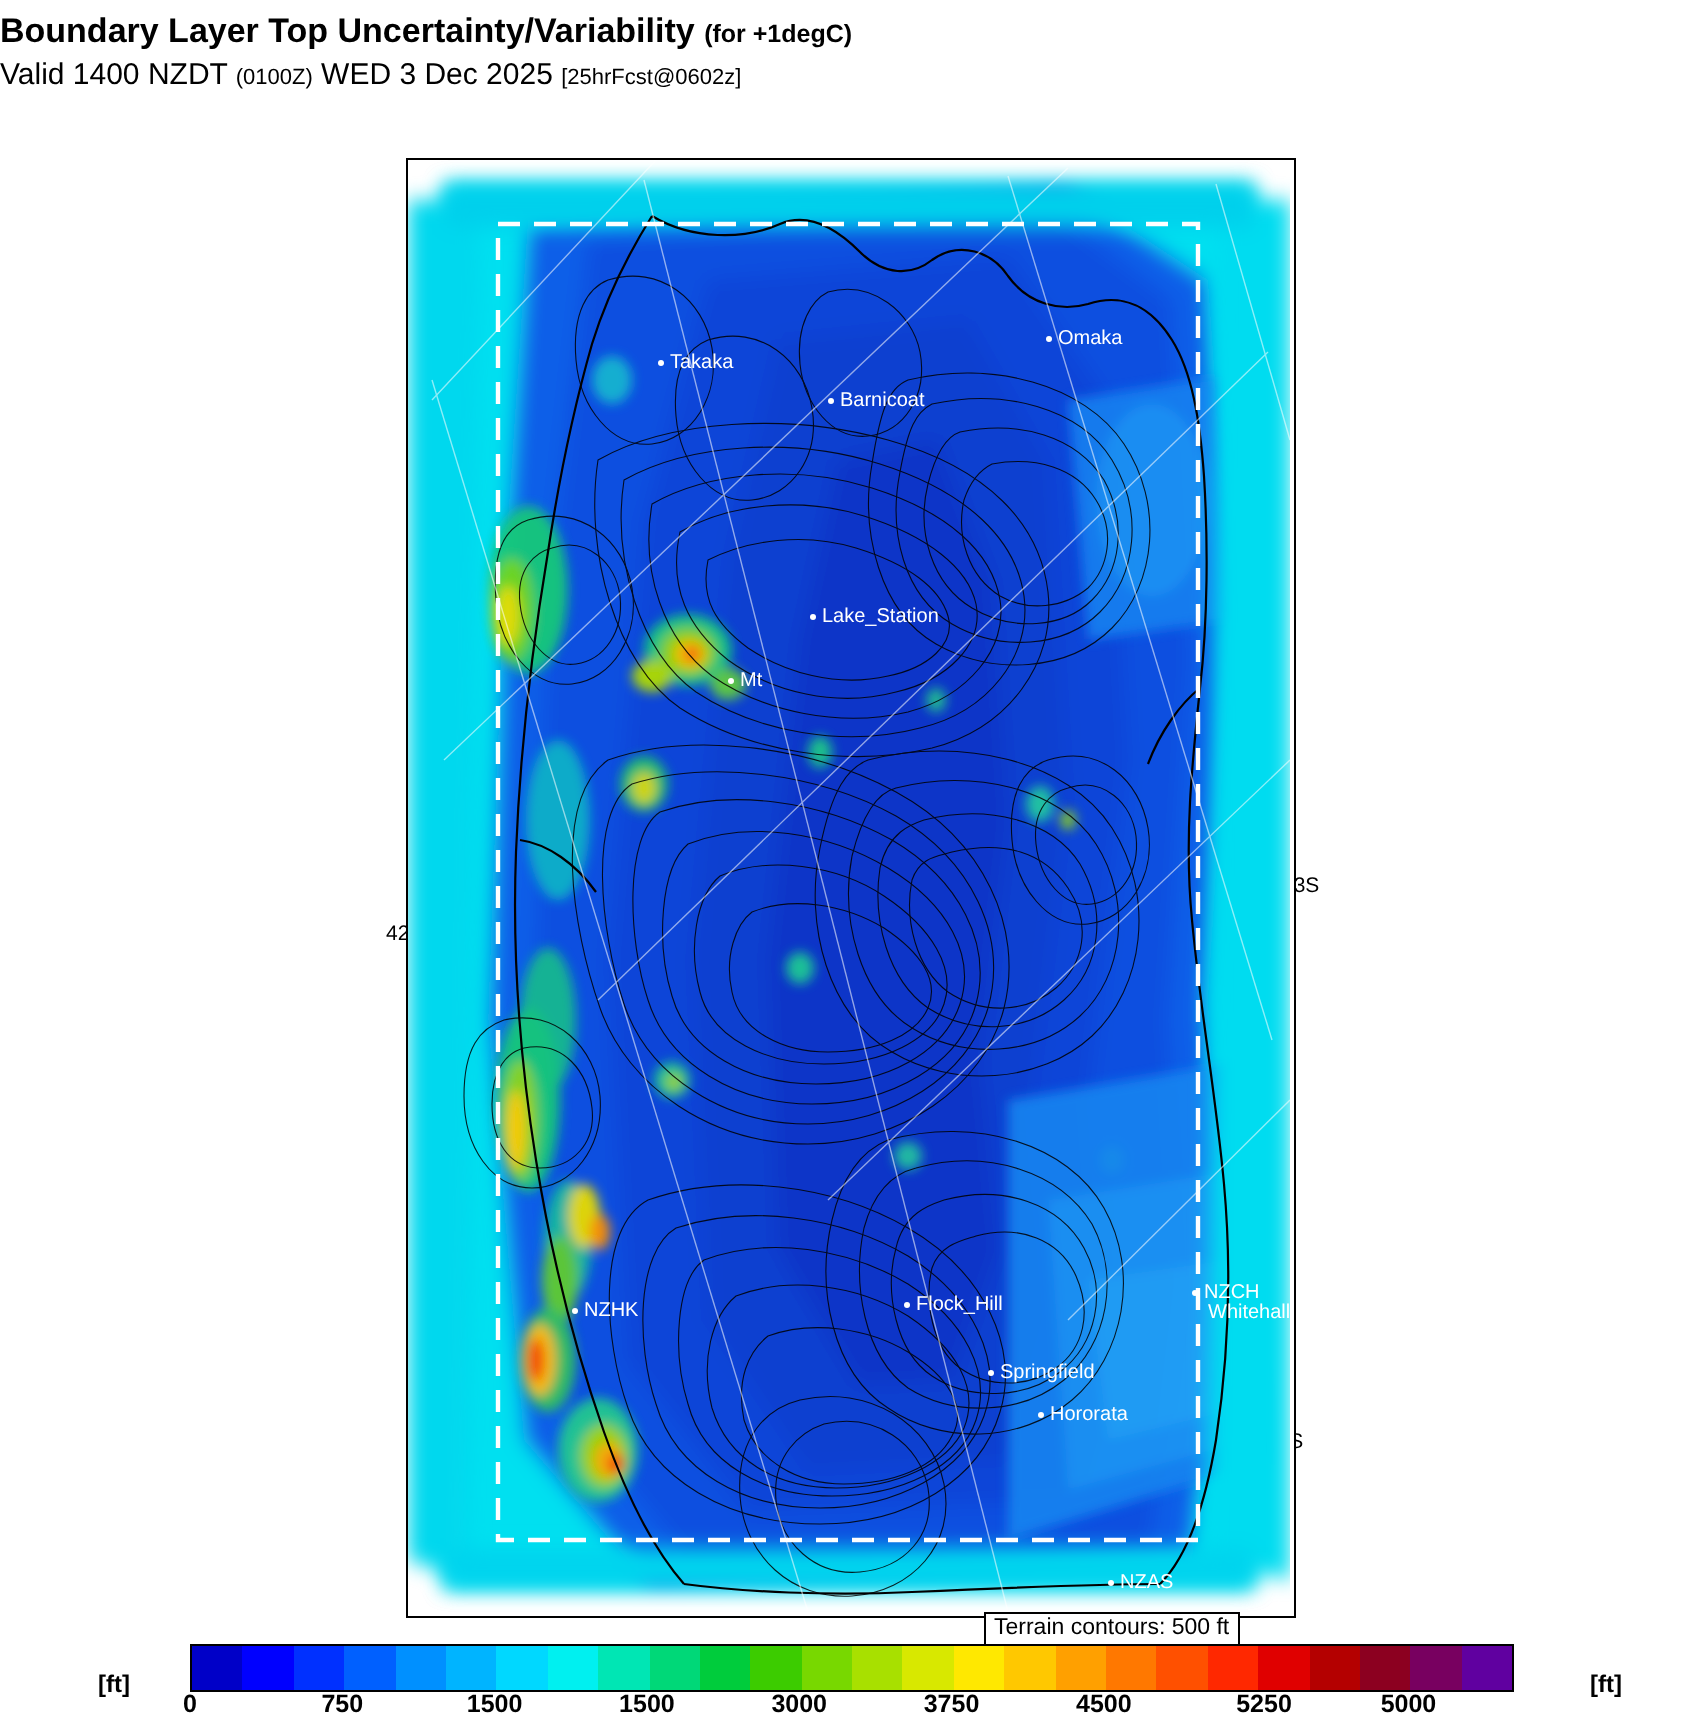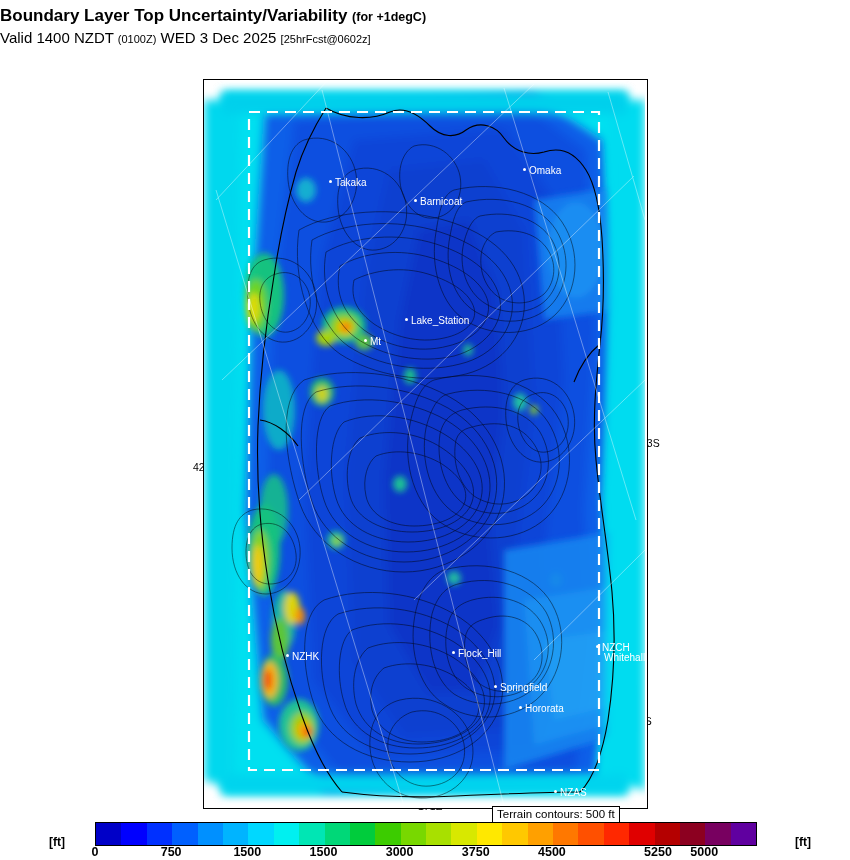--- a/index.html
+++ b/index.html
@@ -242,21 +242,21 @@
         <path d="M118,10 L300,726"></path>
         <path d="M300,8 L432,440"></path>
         <path d="M404,12 L441,140"></path>
       </g>
     </g>
   </svg>
 
   <div class="city" style="left:125px;top:49px;"><span class="dot"></span><span class="cityname">Takaka</span></div>
   <div class="city" style="left:319px;top:37px;"><span class="dot"></span><span class="cityname">Omaka</span></div>
   <div class="city" style="left:210px;top:68px;"><span class="dot"></span><span class="cityname">Barnicoat</span></div>
-  <div class="city" style="left:201px;top:187px;"><span class="dot"></span><span class="cityname">Lake_Station</span></div>
+  <div class="city" style="left:201px;top:176px;"><span class="dot"></span><span class="cityname">Lake_Station</span></div>
   <div class="city" style="left:160px;top:208px;"><span class="dot"></span><span class="cityname">Mt</span></div>
   <div class="city" style="left:82px;top:523px;"><span class="dot"></span><span class="cityname">NZHK</span></div>
   <div class="city" style="left:248px;top:520px;"><span class="dot"></span><span class="cityname">Flock_Hill</span></div>
   <div class="city" style="left:392px;top:514px;"><span class="dot"></span><span class="cityname">NZCH</span></div>
   <div class="city" style="left:400px;top:524px;"><span class="cityname">Whitehall</span></div>
   <div class="city" style="left:290px;top:554px;"><span class="dot"></span><span class="cityname">Springfield</span></div>
   <div class="city" style="left:315px;top:575px;"><span class="dot"></span><span class="cityname">Hororata</span></div>
   <div class="city" style="left:350px;top:659px;"><span class="dot"></span><span class="cityname">NZAS</span></div>
   <div class="city" style="left:177px;top:712px;"><span class="dot"></span><span class="cityname">Erewhon</span></div>
 </div>
@@ -295,15 +295,15 @@
     <div class="cb-seg" style="background: rgb(96, 0, 160);"></div>
   </div>
 <div class="cb-ticks" id="colorbar-ticks">
     <span style="left: 0px;">0</span>
     <span style="left: 76.1538px;">750</span>
     <span style="left: 152.308px;">1500</span>
     <span style="left: 228.462px;">1500</span>
     <span style="left: 304.615px;">3000</span>
     <span style="left: 380.769px; text-align: center;">3750</span>
     <span style="left: 456.923px;">4500</span>
-    <span style="left: 563px;">5250</span>
+    <span style="left: 537px;">5250</span>
     <span style="left: 609.231px;">5000</span>
   </div>
 
 </body></html>

